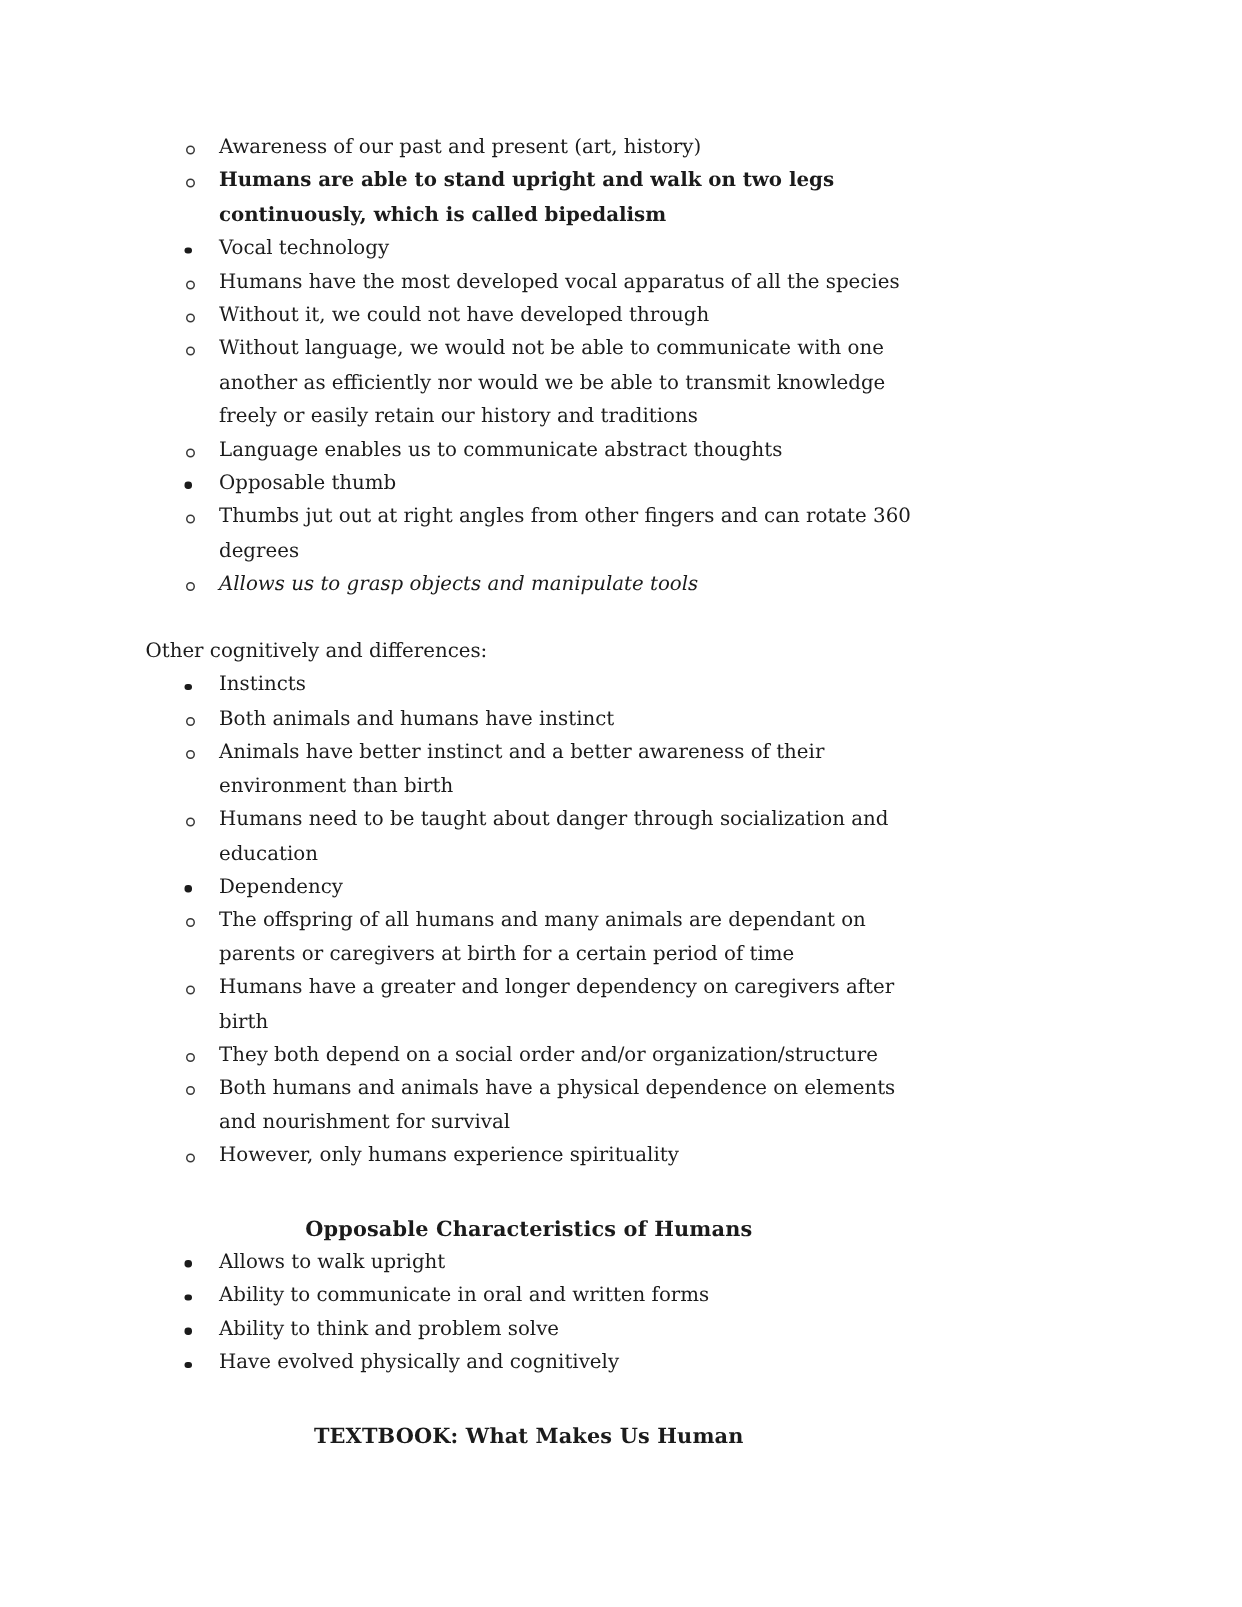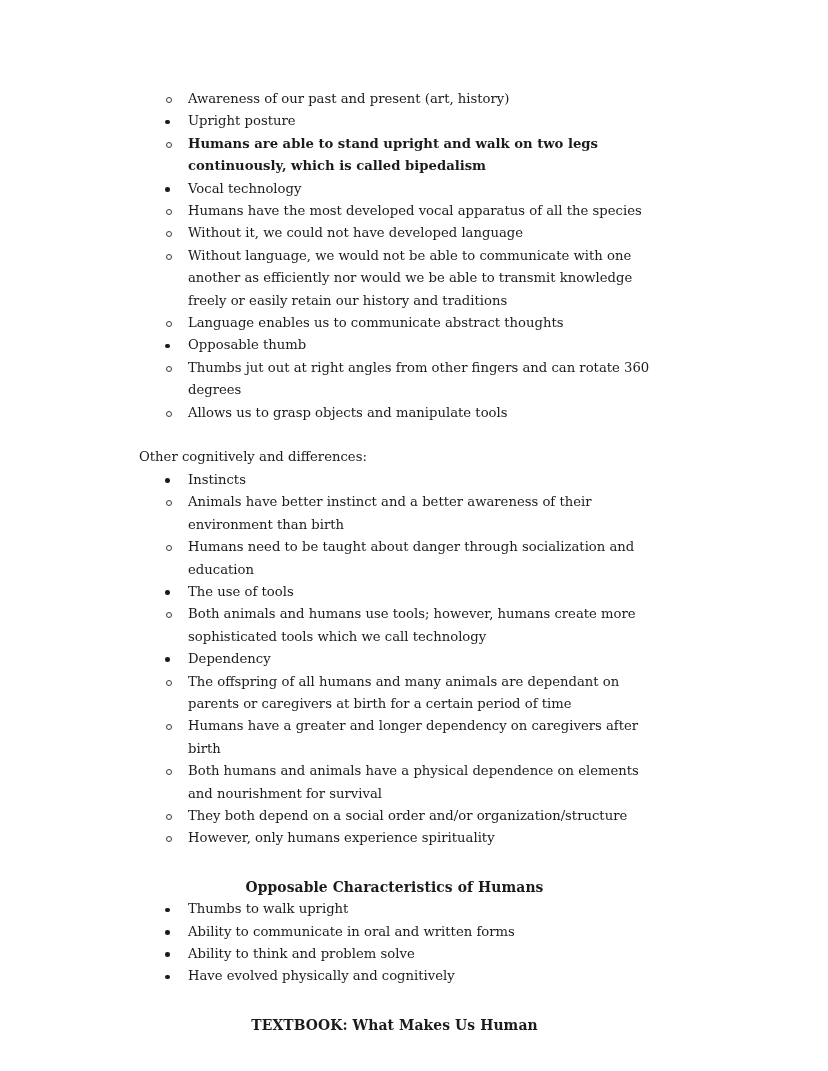--- a/index.html
+++ b/index.html
@@ -17,21 +17,20 @@
     -webkit-font-smoothing: antialiased;
   }
 
   .page {
     position: relative;
     width: 708px;
     height: 1071px;
     background: #ffffff;
     box-sizing: border-box;
     padding: 88px 100px 60px 97px;
-    margin-left: 42px;
   }
 
   .doc {
     font-size: 13.2px;
     line-height: 22.4px;
   }
 
   
   ul.lvl1, ul.lvl2 {
     list-style: none;
@@ -122,24 +121,20 @@
     <ul class="lvl1">
         <ul class="lvl2">
           <li class="item l2" style="padding-left: 0px;">
             <div class="row" style="padding-left: 0px; text-indent: 0px;">
               <span class="bullet" style="left: -22px;"></span>
               <span class="txt">Awareness of our past and present (art, history)</span>
             </div>
           </li>
         </ul>
         <li class="item l1">
-          <div class="row">
-            <span class="bullet"></span>
-            <span class="txt">Upright posture</span>
-          </div>
           <ul class="lvl2">
             <li class="item l2" style="padding-left: 0px; font-weight: bold;">
               <div class="row" style="padding-left: 0px; text-indent: 0px;">
                 <span class="bullet" style="left: -22px;"></span>
                 <span class="txt">Humans are able to stand upright and walk on two legs continuously, which is called bipedalism</span>
               </div>
             </li>
           </ul>
         </li>
         <li class="item l1">
@@ -150,21 +145,21 @@
           <ul class="lvl2">
             <li class="item l2" style="padding-left: 0px;">
               <div class="row" style="padding-left: 0px; text-indent: 0px;">
                 <span class="bullet" style="left: -22px;"></span>
                 <span class="txt">Humans have the most developed vocal apparatus of all the species</span>
               </div>
             </li>
             <li class="item l2" style="padding-left: 0px;">
               <div class="row" style="padding-left: 0px; text-indent: 0px;">
                 <span class="bullet" style="left: -22px;"></span>
-                <span class="txt">Without it, we could not have developed language</span>
+                <span class="txt">Without it, we could not have developed through</span>
               </div>
             </li>
             <li class="item l2" style="padding-left: 0px;">
               <div class="row" style="padding-left: 0px; text-indent: 0px;">
                 <span class="bullet" style="left: -22px;"></span>
                 <span class="txt">Without language, we would not be able to communicate with one another as efficiently nor would we be able to transmit knowledge freely or easily retain our history and traditions</span>
               </div>
             </li>
             <li class="item l2" style="padding-left: 0px;">
               <div class="row" style="padding-left: 0px; text-indent: 0px;">
@@ -179,21 +174,21 @@
             <span class="bullet"></span>
             <span class="txt">Opposable thumb</span>
           </div>
           <ul class="lvl2">
             <li class="item l2" style="padding-left: 0px;">
               <div class="row" style="padding-left: 0px; text-indent: 0px;">
                 <span class="bullet" style="left: -22px;"></span>
                 <span class="txt">Thumbs jut out at right angles from other fingers and can rotate 360 degrees</span>
               </div>
             </li>
-            <li class="item l2" style="padding-left: 0px;">
+            <li class="item l2" style="padding-left: 0px; font-style: italic;">
               <div class="row" style="padding-left: 0px; text-indent: 0px;">
                 <span class="bullet" style="left: -22px;"></span>
                 <span class="txt">Allows us to grasp objects and manipulate tools</span>
               </div>
             </li>
           </ul>
         </li>
       </ul>
 
     <div class="spacer"></div>
@@ -203,94 +198,86 @@
     <ul class="lvl1">
         <li class="item l1">
           <div class="row">
             <span class="bullet"></span>
             <span class="txt">Instincts</span>
           </div>
           <ul class="lvl2">
             <li class="item l2" style="padding-left: 0px;">
               <div class="row" style="padding-left: 0px; text-indent: 0px;">
                 <span class="bullet" style="left: -22px;"></span>
+                <span class="txt">Both animals and humans have instinct</span>
+              </div>
+            </li>
+            <li class="item l2" style="padding-left: 0px;">
+              <div class="row" style="padding-left: 0px; text-indent: 0px;">
+                <span class="bullet" style="left: -22px;"></span>
                 <span class="txt">Animals have better instinct and a better awareness of their environment than birth</span>
               </div>
             </li>
             <li class="item l2" style="padding-left: 0px;">
               <div class="row" style="padding-left: 0px; text-indent: 0px;">
                 <span class="bullet" style="left: -22px;"></span>
                 <span class="txt">Humans need to be taught about danger through socialization and education</span>
               </div>
             </li>
           </ul>
         </li>
         <li class="item l1">
           <div class="row">
             <span class="bullet"></span>
-            <span class="txt">The use of tools</span>
-          </div>
-          <ul class="lvl2">
-            <li class="item l2" style="padding-left: 0px;">
-              <div class="row" style="padding-left: 0px; text-indent: 0px;">
-                <span class="bullet" style="left: -22px;"></span>
-                <span class="txt">Both animals and humans use tools; however, humans create more sophisticated tools which we call technology</span>
-              </div>
-            </li>
-          </ul>
-        </li>
-        <li class="item l1">
-          <div class="row">
-            <span class="bullet"></span>
             <span class="txt">Dependency</span>
           </div>
           <ul class="lvl2">
             <li class="item l2" style="padding-left: 0px;">
               <div class="row" style="padding-left: 0px; text-indent: 0px;">
                 <span class="bullet" style="left: -22px;"></span>
                 <span class="txt">The offspring of all humans and many animals are dependant on parents or caregivers at birth for a certain period of time</span>
               </div>
             </li>
             <li class="item l2" style="padding-left: 0px;">
               <div class="row" style="padding-left: 0px; text-indent: 0px;">
                 <span class="bullet" style="left: -22px;"></span>
                 <span class="txt">Humans have a greater and longer dependency on caregivers after birth</span>
               </div>
             </li>
             <li class="item l2" style="padding-left: 0px;">
               <div class="row" style="padding-left: 0px; text-indent: 0px;">
                 <span class="bullet" style="left: -22px;"></span>
+                <span class="txt">They both depend on a social order and/or organization/structure</span>
+              </div>
+            </li>
+            <li class="item l2" style="padding-left: 0px;">
+              <div class="row" style="padding-left: 0px; text-indent: 0px;">
+                <span class="bullet" style="left: -22px;"></span>
                 <span class="txt">Both humans and animals have a physical dependence on elements and nourishment for survival</span>
               </div>
             </li>
             <li class="item l2" style="padding-left: 0px;">
               <div class="row" style="padding-left: 0px; text-indent: 0px;">
                 <span class="bullet" style="left: -22px;"></span>
-                <span class="txt">They both depend on a social order and/or organization/structure</span>
-              </div>
-            </li>
-            <li class="item l2" style="padding-left: 0px;">
-              <div class="row" style="padding-left: 0px; text-indent: 0px;">
-                <span class="bullet" style="left: -22px;"></span>
                 <span class="txt">However, only humans experience spirituality</span>
               </div>
             </li>
           </ul>
         </li>
       </ul>
 
     <div class="spacer-lg"></div>
 
     <h2 class="centered">Opposable Characteristics of Humans</h2>
 
     <ul class="lvl1 shift-left-block">
         <li class="item l1">
           <div class="row">
             <span class="bullet"></span>
-            <span class="txt">Thumbs to walk upright</span>
+            <span class="txt">Allows to walk upright</span>
           </div>
         </li>
         <li class="item l1">
           <div class="row">
             <span class="bullet"></span>
             <span class="txt">Ability to communicate in oral and written forms</span>
           </div>
         </li>
         <li class="item l1">
           <div class="row">

